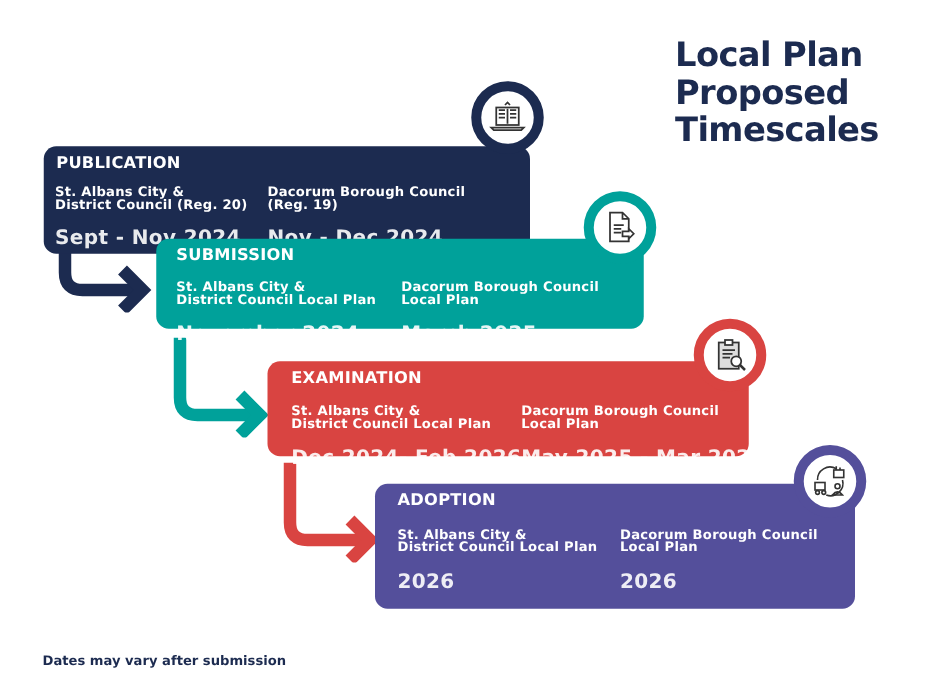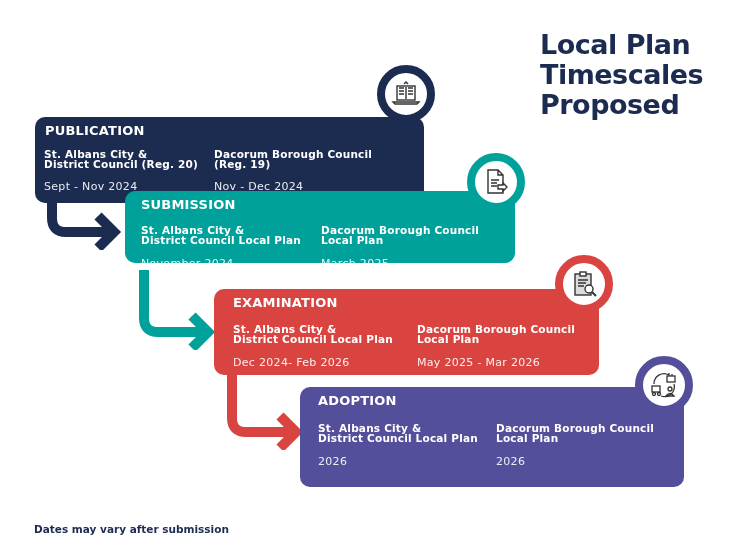--- a/index.html
+++ b/index.html
@@ -3,33 +3,33 @@
 <meta charset="utf-8">
 <style>
   * { box-sizing: border-box; margin: 0; padding: 0; }
   body { width: 745px; height: 559px; background: #ffffff; font-family: "DejaVu Sans", sans-serif; position: relative; overflow: hidden; }
   .title { position: absolute; left: 540px; top: 30px; color: #1c2b50; font-family: "DejaVu Sans", sans-serif; font-weight: bold; font-size: 27px; line-height: 30px; letter-spacing: -0.5px; }
   .title div { white-space: nowrap; }
   .stage { position: absolute; border-radius: 10px; color: #fff; }
   .stage .hdr { position: absolute; left: 10px; top: 6px; font-weight: bold; font-size: 13px; letter-spacing: 0.2px; }
   .col { position: absolute; width: 180px; }
   .col .org { font-weight: bold; font-size: 10.5px; line-height: 10px; letter-spacing: 0.2px; }
-  .col .date { position: absolute; font-size: 11px; opacity: 0.9; letter-spacing: 0.3px; white-space: nowrap; }
+  .col .date { position: absolute; font-size: 16px; opacity: 0.9; letter-spacing: 0.3px; white-space: nowrap; font-weight: bold; }
   .ring { position: absolute; width: 58px; height: 58px; border-radius: 50%; background: #fff; border-width: 8px; border-style: solid; display: flex; align-items: center; justify-content: center; }
   .ring svg { width: 30px; height: 30px; }
   .conn { position: absolute; }
   .foot { position: absolute; left: 34px; top: 523px; font-size: 10.5px; font-weight: bold; color: #1c2b50; }
 </style>
 </head>
 <body>
 
 <div class="title">
   <div>Local Plan</div>
+  <div>Proposed</div>
   <div>Timescales</div>
-  <div>Proposed</div>
 </div>
 
 <svg class="conn" style="left:40px;top:170px;" width="90" height="80">
   <path d="M12 0 V48 Q12 62 26 62 H70" stroke="#1c2b50" stroke-width="10" fill="none"></path>
   <path d="M58 46 L74 62 L58 78" stroke="#1c2b50" stroke-width="10" fill="none" stroke-linejoin="miter"></path>
 </svg>
 <svg class="conn" style="left:132px;top:270px;" width="90" height="80">
   <path d="M12 0 V48 Q12 62 26 62 H72" stroke="#00a19a" stroke-width="10" fill="none"></path>
   <path d="M60 46 L76 62 L60 78" stroke="#00a19a" stroke-width="10" fill="none"></path>
 </svg>
@@ -70,21 +70,21 @@
   </div>
 </div>
 <div class="ring" style="left:467px;top:153px;border-color:#00a19a;">
   <svg viewBox="0 0 30 30" fill="none" stroke="#333" stroke-width="1.4">
     <path d="M7 3 H17 L22 8 V26 H7 Z M17 3 V8 H22"></path>
     <path d="M10 13 h8 M10 16 h6 M10 19 h6"></path>
     <path d="M17 18 h5 v-2 l4 4 l-4 4 v-2 h-5 z" fill="#fff"></path>
   </svg>
 </div>
 
-<div class="stage" style="left:214px;top:289px;width:385px;height:86px;background:#d94441;">
+<div class="stage" style="left:214px;top:289px;width:385px;height:76px;background:#d94441;">
   <div class="hdr" style="left:19px;">EXAMINATION</div>
   <div class="col" style="left:19px;top:35px;">
     <div class="org"><span>St. Albans City &amp;</span><br><span>District Council Local Plan</span></div>
     <div class="date" style="top:32px;">Dec 2024- Feb 2026</div>
   </div>
   <div class="col" style="left:203px;top:35px;">
     <div class="org"><span>Dacorum Borough Council</span><br><span>Local Plan</span></div>
     <div class="date" style="top:32px;">May 2025 - Mar 2026</div>
   </div>
 </div>

